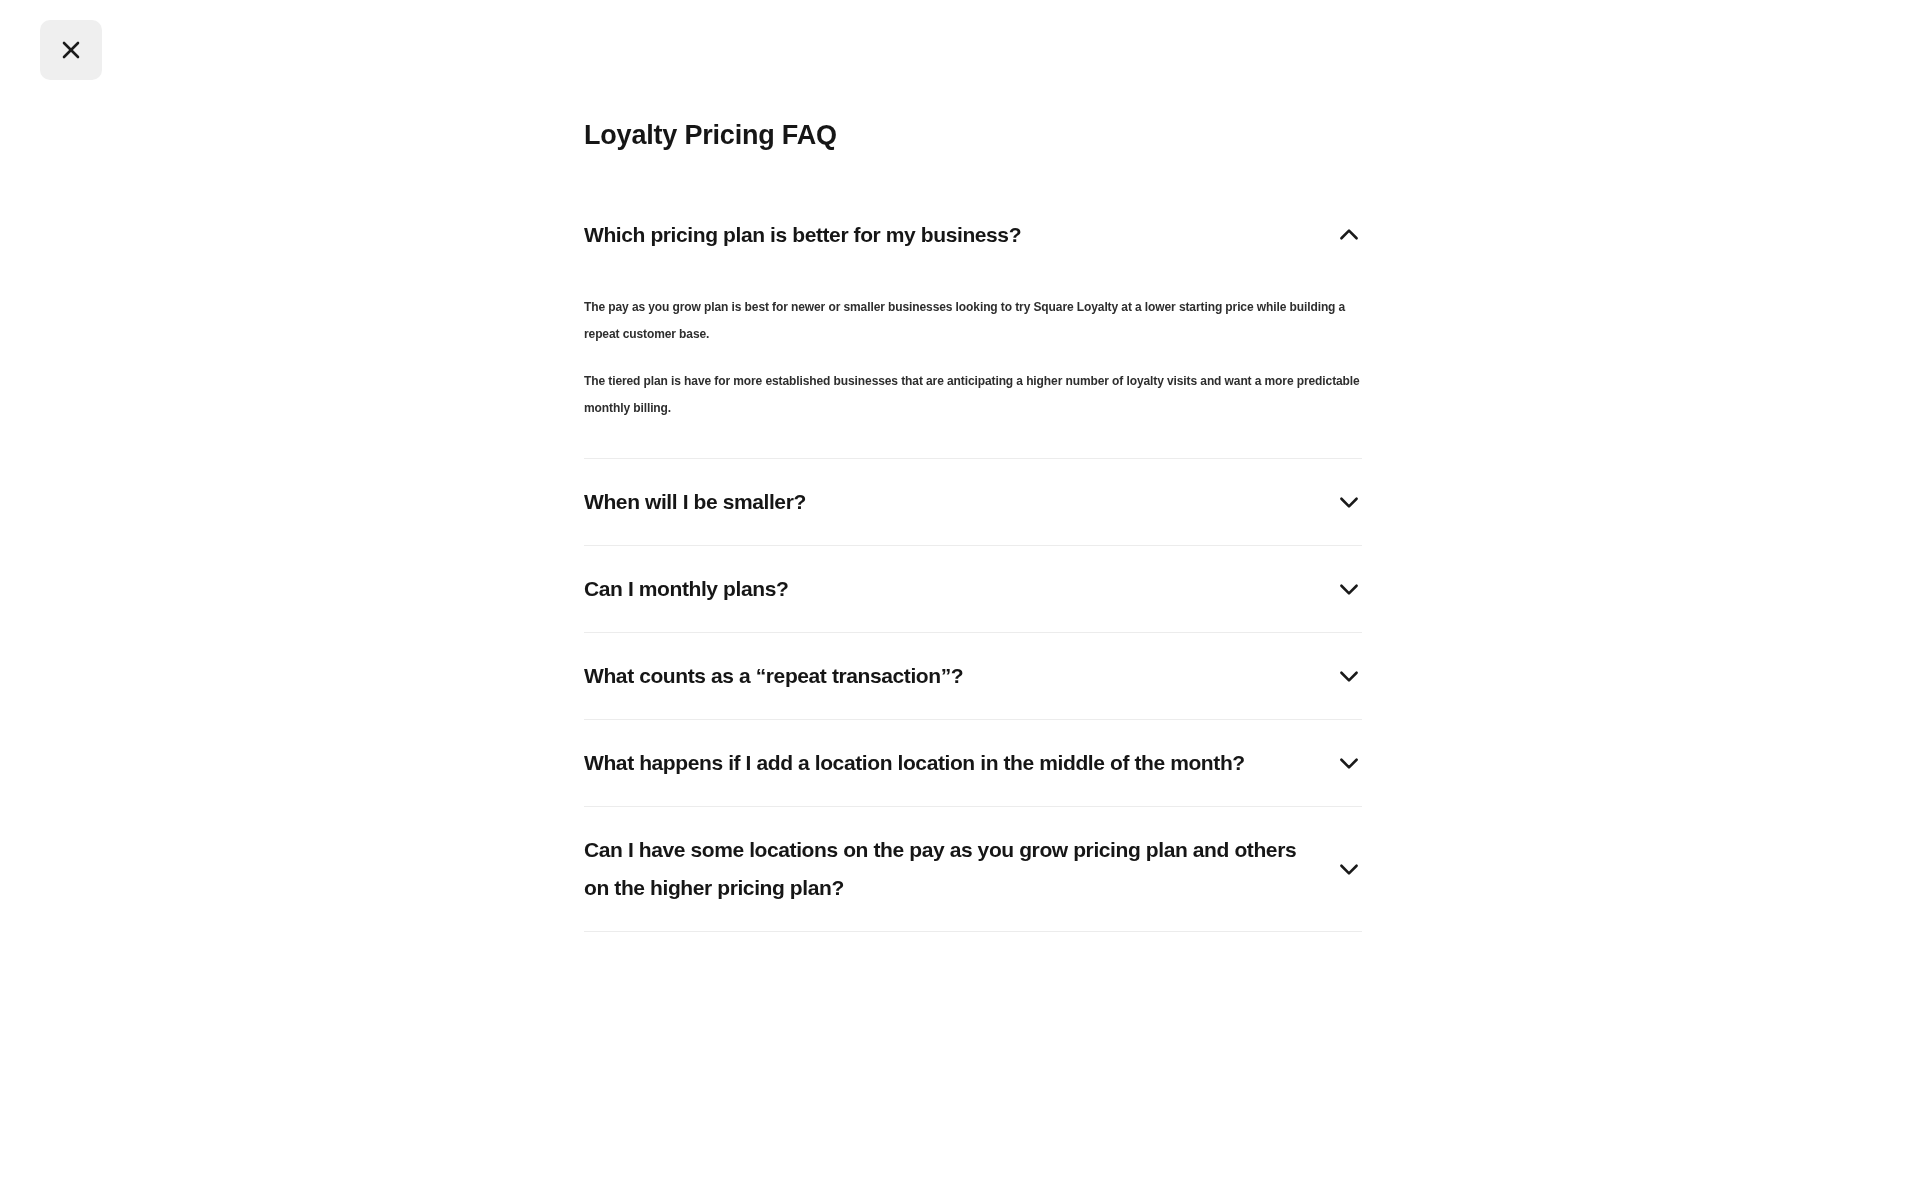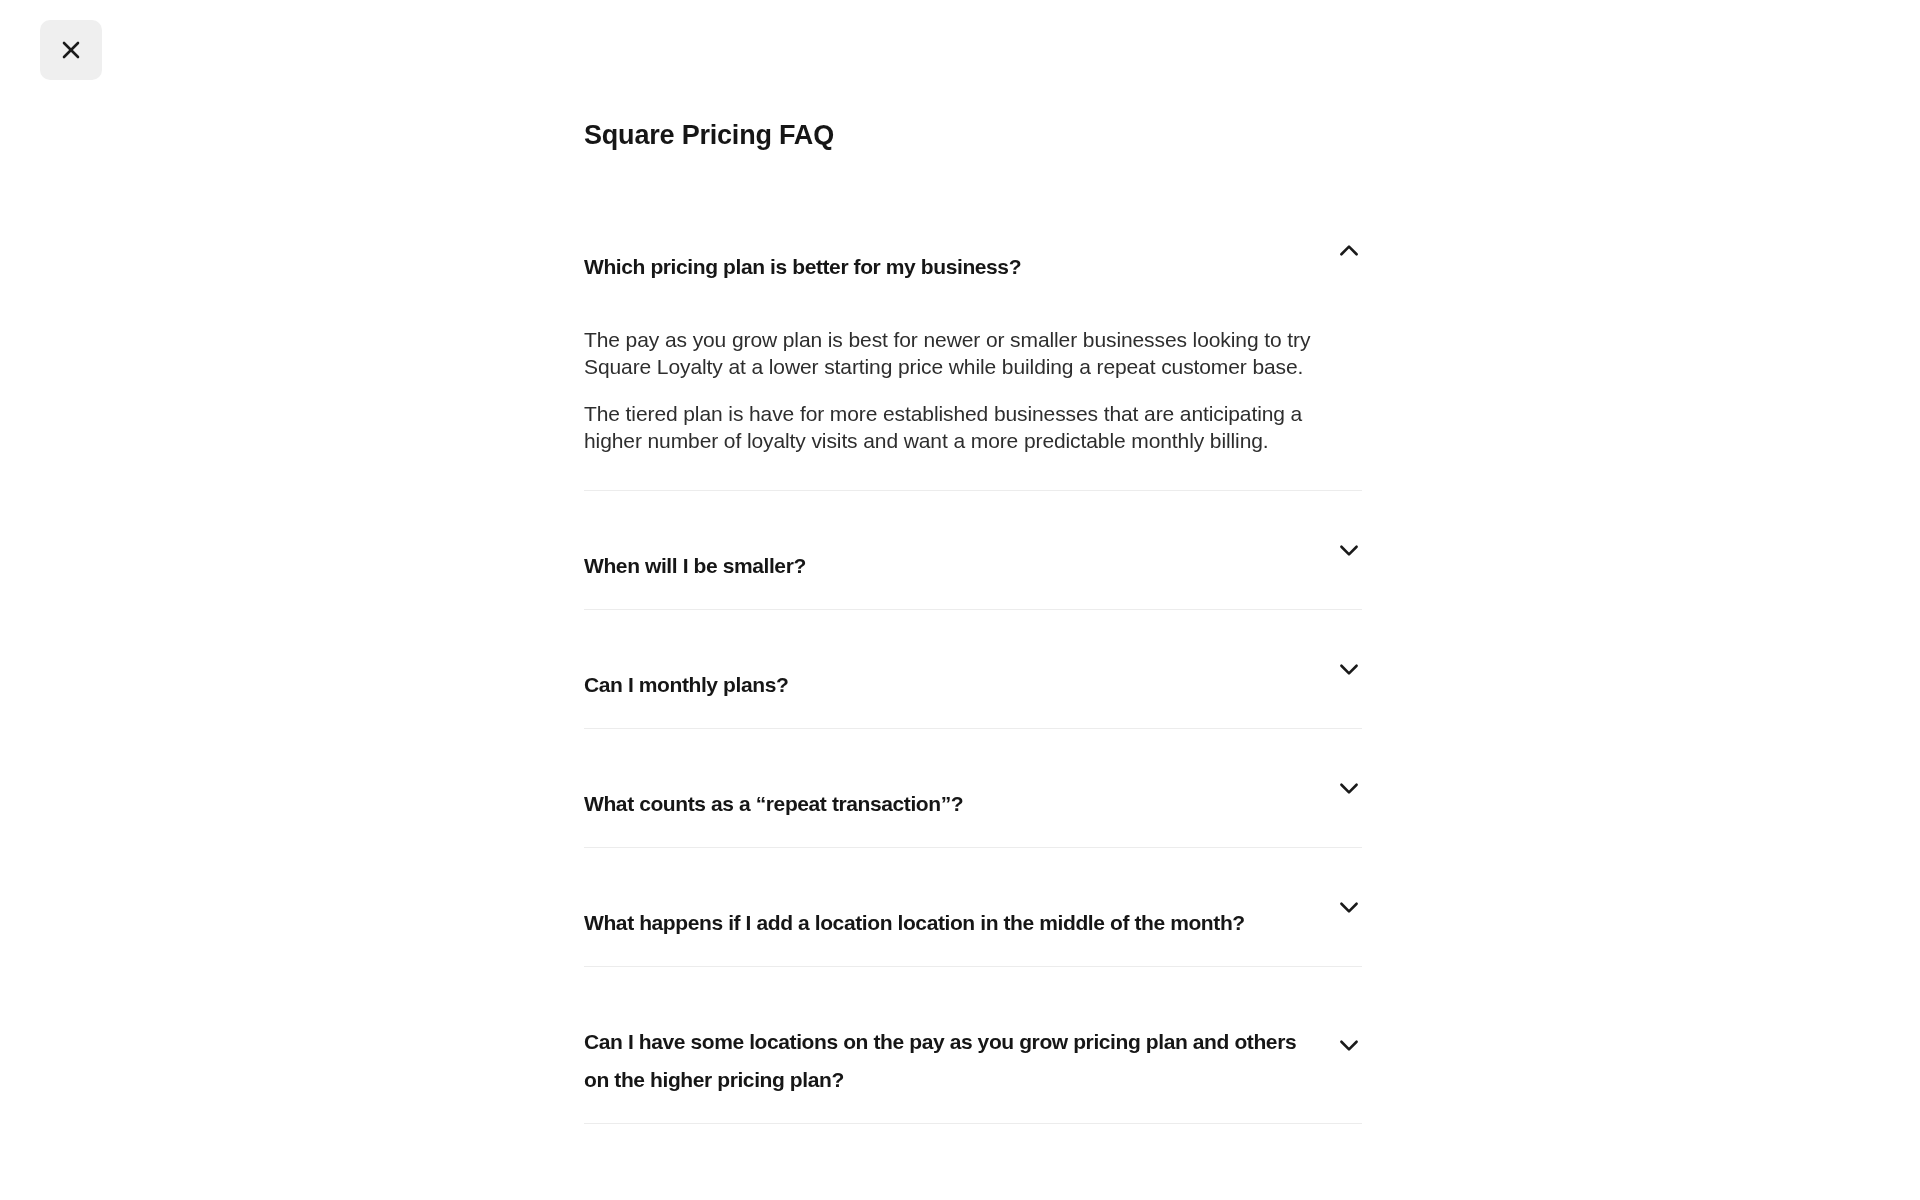--- a/index.html
+++ b/index.html
@@ -34,47 +34,47 @@
     gap:12px;
     padding:24px 0;
     cursor:pointer;
     background:transparent; border:none; width:100%; text-align:left;
   }
   .faq-q {
     flex:1;
     font-size:21px; line-height:38px;
     font-weight:700; color:#161616;
     letter-spacing:-0.4px;
-    margin-top:32px;
   }
   .chev { flex-shrink:0; display:flex; align-items:center; }
   .chev svg { transition:transform .15s; }
   .chev.up svg { transform:rotate(180deg); }
   .faq-answer { padding:16px 0 36px; }
   .faq-answer p {
-    font-size:21px; line-height:27px;
+    font-size:12px; line-height:27px;
     color:#2e2e2e; letter-spacing:-0.1px;
     margin-bottom:20px;
+    font-weight:bold;
   }
   .faq-answer p:last-child { margin-bottom:0; }
 </style>
 </head>
 <body>
 
 <button class="close-btn" aria-label="Close">
   <span style="display:flex;">
     <svg width="22" height="22" viewBox="0 0 22 22">
       <line x1="4" y1="4" x2="18" y2="18" stroke="#1a1a1a" stroke-width="2.6" stroke-linecap="round"></line>
       <line x1="18" y1="4" x2="4" y2="18" stroke="#1a1a1a" stroke-width="2.6" stroke-linecap="round"></line>
     </svg>
   </span>
 </button>
 
 <div class="content">
-  <h1 class="page-title">Square Pricing FAQ</h1>
+  <h1 class="page-title">Loyalty Pricing FAQ</h1>
 
   <div class="faq-list">
 
     <div class="faq-item">
       <div class="faq-header">
         <span class="faq-q">Which pricing plan is better for my business?</span>
         <span class="chev up">
           <svg width="26" height="26" viewBox="0 0 24 24">
               <polyline points="5,9 12,16 19,9" fill="none" stroke="#1a1a1a" stroke-width="2.4" stroke-linecap="round" stroke-linejoin="round"></polyline>
             </svg>

